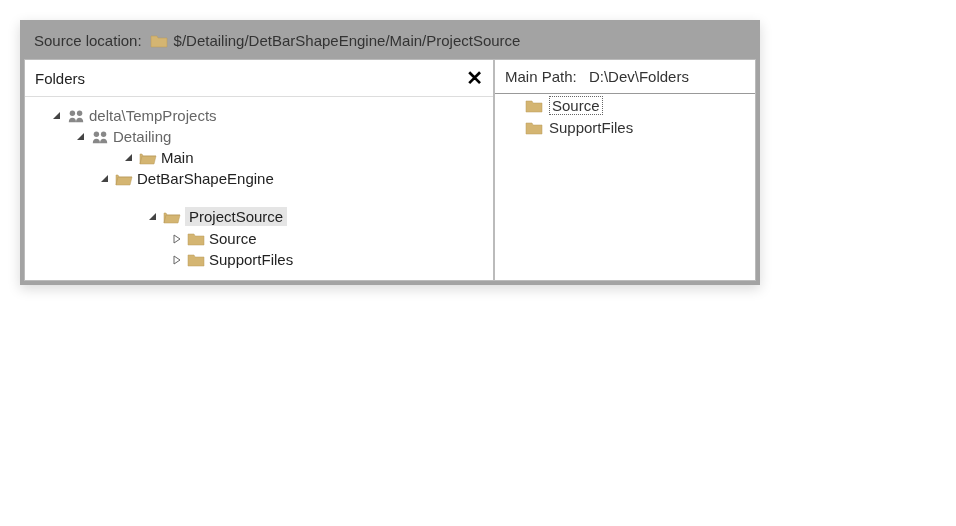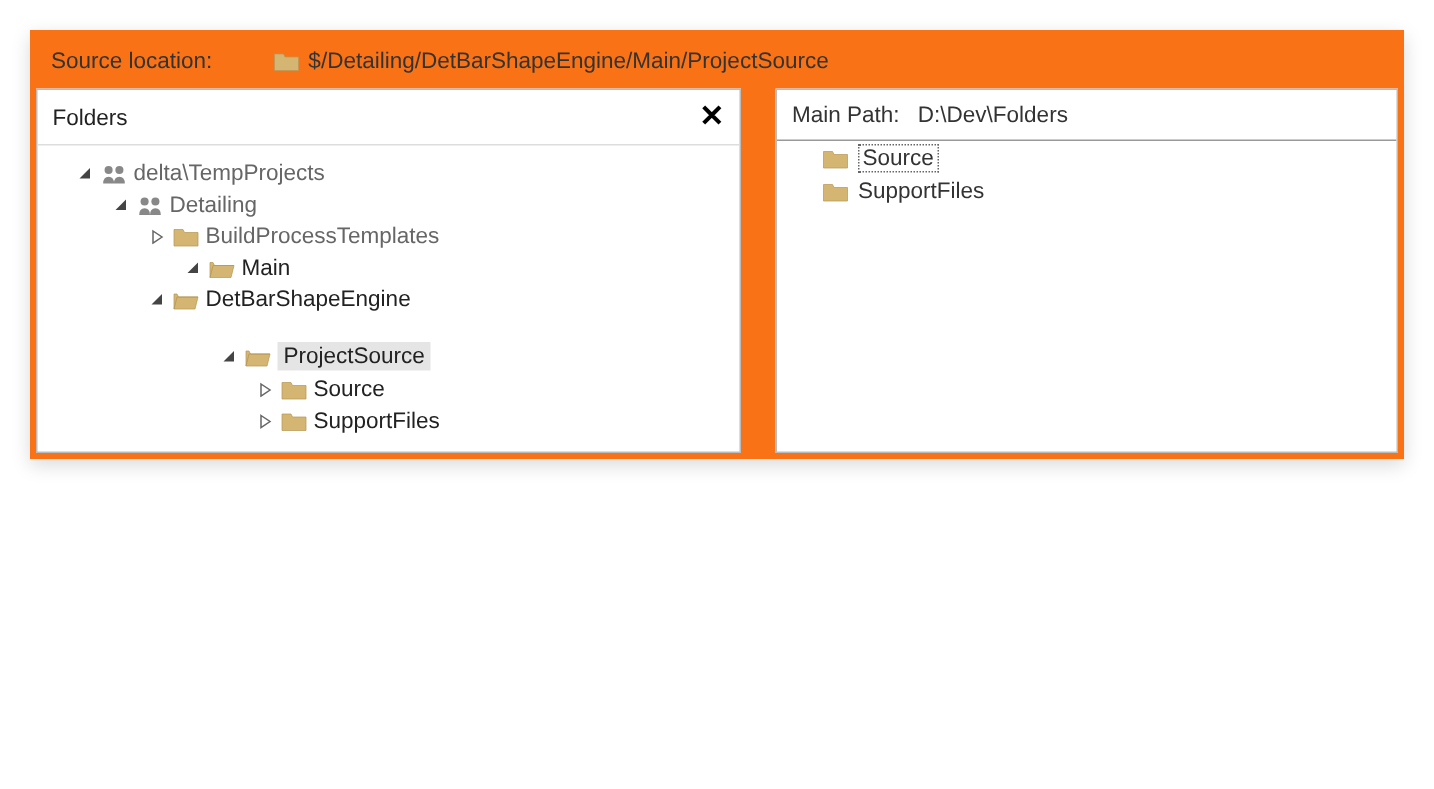--- a/index.html
+++ b/index.html
@@ -8,40 +8,39 @@
       padding: 0;
     }
     body {
       font-family: "Segoe UI", Tahoma, sans-serif;
       font-size: 15px;
       background: #fff;
       color: #333;
       padding: 20px;
     }
     .outer-wrapper {
-      background: #f97316;
+      background: #a3a3a3;
       box-shadow: 0 4px 12px rgba(0,0,0,0.15);
       padding: 2px;
-      width: 916px;
+      width: 740px;
     }
     .source-location-bar {
       padding: 10px 12px;
       display: flex;
       align-items: center;
       gap: 8px;
     }
     .source-location-path {
       display: flex;
       align-items: center;
       gap: 6px;
-      margin-left: 32px;
     }
     .panels {
       display: flex;
-      gap: 23px;
+      gap: 0;
       padding: 0 2px 2px 2px;
     }
     .panel {
       border: 1px solid #bbb;
       background: #fff;
     }
     .folders-panel {
       width: 470px;
     }
     .localpath-panel {
@@ -198,31 +197,20 @@
           </span>
           <svg class="team-icon" viewBox="0 0 20 16">
             <circle cx="6" cy="5" r="3" fill="#888"></circle>
             <circle cx="14" cy="5" r="3" fill="#888"></circle>
             <path d="M2 15 Q2 10 6 10 Q10 10 10 15 Z" fill="#888"></path>
             <path d="M10 15 Q10 10 14 10 Q18 10 18 15 Z" fill="#888"></path>
           </svg>
           <span class="tree-label">Detailing</span>
         </div>
 
-        <div class="tree-row indent-3">
-          <span class="expander">
-            <svg width="10" height="10" viewBox="0 0 10 10">
-                <path d="M2 1 L8 5 L2 9 Z" fill="none" stroke="#666" stroke-width="1"></path>
-              </svg>
-          </span>
-          <svg class="folder-icon" viewBox="0 0 18 14">
-            <path class="folder-closed" d="M1 3 L1 13 L17 13 L17 4 L8 4 L7 2 L1 2 Z"></path>
-          </svg>
-          <span class="tree-label">BuildProcessTemplates</span>
-        </div>
 
         <div class="tree-row indent-4">
           <span class="expander">
             <svg width="10" height="10" viewBox="0 0 10 10">
                 <path d="M1 8 L8 8 L8 1 Z" fill="#444"></path>
               </svg>
           </span>
           <svg class="folder-icon" viewBox="0 0 18 14">
             <path class="folder-open" d="M1 3 L1 13 L15 13 L17 5 L4 5 L3 3 Z"></path>
             <path d="M1 13 L3 5 L17 5" fill="none" stroke="#b89a5a" stroke-width="0.6"></path>

